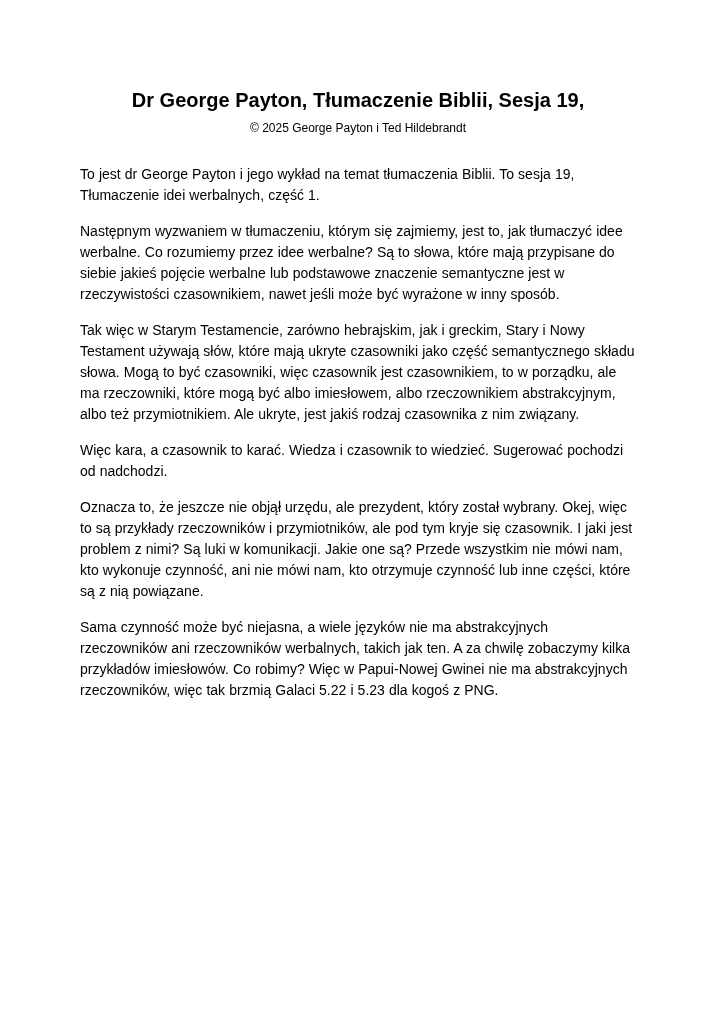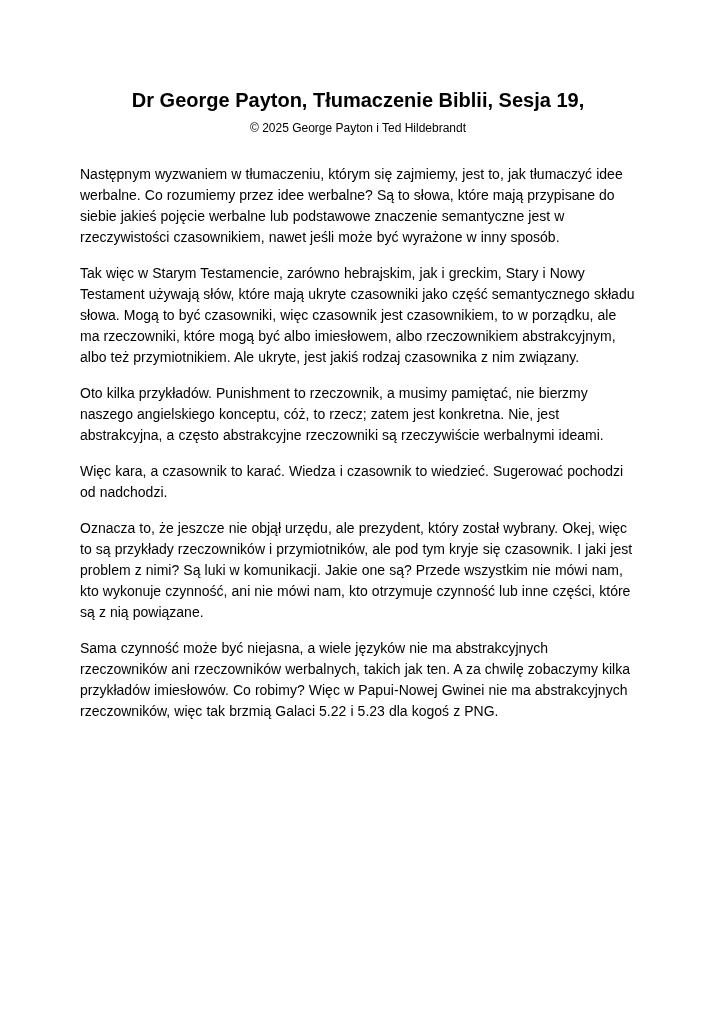--- a/index.html
+++ b/index.html
@@ -53,21 +53,21 @@
 
 <div class="page">
 
   <h1 class="doc-title">
     <span class="title-line">Dr George Payton, Tłumaczenie Biblii, Sesja 19,</span>
   </h1>
 
   <div class="copyright">© 2025 George Payton i Ted Hildebrandt</div>
 
   <div class="doc-body">
+    <p>To jest dr George Payton i jego wykład na temat tłumaczenia Biblii. To sesja 19, Tłumaczenie idei werbalnych, część 1.</p>
     <p>Następnym wyzwaniem w tłumaczeniu, którym się zajmiemy, jest to, jak tłumaczyć idee werbalne. Co rozumiemy przez idee werbalne? Są to słowa, które mają przypisane do siebie jakieś pojęcie werbalne lub podstawowe znaczenie semantyczne jest w rzeczywistości czasownikiem, nawet jeśli może być wyrażone w inny sposób.</p>
     <p>Tak więc w Starym Testamencie, zarówno hebrajskim, jak i greckim, Stary i Nowy Testament używają słów, które mają ukryte czasowniki jako część semantycznego składu słowa. Mogą to być czasowniki, więc czasownik jest czasownikiem, to w porządku, ale ma rzeczowniki, które mogą być albo imiesłowem, albo rzeczownikiem abstrakcyjnym, albo też przymiotnikiem. Ale ukryte, jest jakiś rodzaj czasownika z nim związany.</p>
-    <p>Oto kilka przykładów. Punishment to rzeczownik, a musimy pamiętać, nie bierzmy naszego angielskiego konceptu, cóż, to rzecz; zatem jest konkretna. Nie, jest abstrakcyjna, a często abstrakcyjne rzeczowniki są rzeczywiście werbalnymi ideami.</p>
     <p>Więc kara, a czasownik to karać. Wiedza i czasownik to wiedzieć. Sugerować pochodzi od nadchodzi.</p>
     <p>Oznacza to, że jeszcze nie objął urzędu, ale prezydent, który został wybrany. Okej, więc to są przykłady rzeczowników i przymiotników, ale pod tym kryje się czasownik. I jaki jest problem z nimi? Są luki w komunikacji. Jakie one są? Przede wszystkim nie mówi nam, kto wykonuje czynność, ani nie mówi nam, kto otrzymuje czynność lub inne części, które są z nią powiązane.</p>
     <p>Sama czynność może być niejasna, a wiele języków nie ma abstrakcyjnych rzeczowników ani rzeczowników werbalnych, takich jak ten. A za chwilę zobaczymy kilka przykładów imiesłowów. Co robimy? Więc w Papui-Nowej Gwinei nie ma abstrakcyjnych rzeczowników, więc tak brzmią Galaci 5.22 i 5.23 dla kogoś z PNG.</p>
   </div>
 
 </div>
 
 </body></html>

